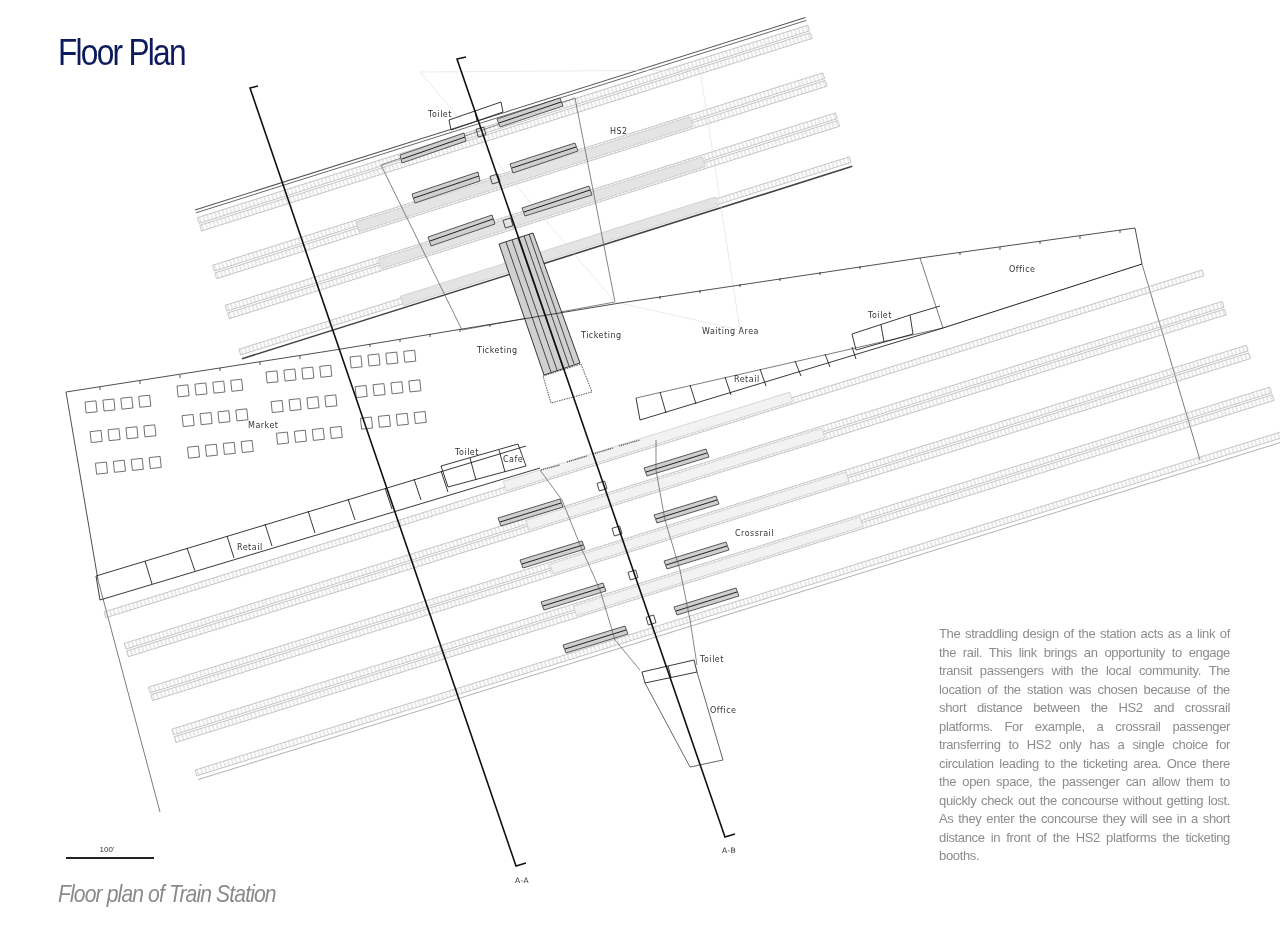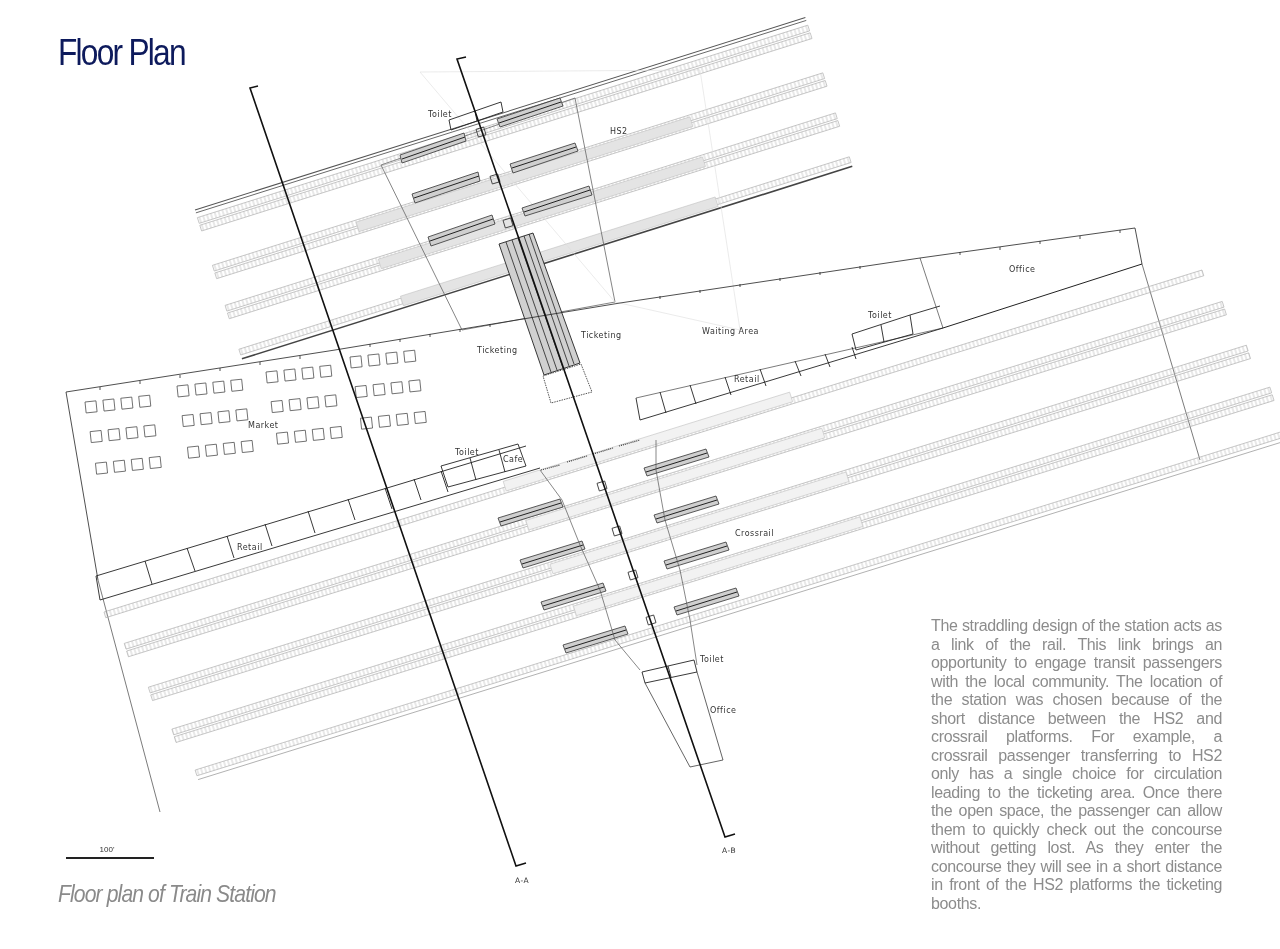--- a/index.html
+++ b/index.html
@@ -10,22 +10,22 @@
     font-size: 36px; letter-spacing: -2px; color: #0d1a5c;
     transform: scaleX(0.88); transform-origin: left top;
   }
   .caption {
     position: absolute; left: 58px; top: 880px; margin: 0;
     font-family: "Liberation Sans", sans-serif; font-style: italic;
     font-size: 24px; letter-spacing: -1px; color: #8a8a8a;
     transform: scaleX(0.88); transform-origin: left top;
   }
   .description {
-    position: absolute; left: 931px; top: 617px; width: 291px; margin: 0;
-    font-family: "Liberation Sans", sans-serif; font-size: 16px;
+    position: absolute; left: 931px; top: 617px; width: 291px; margin: 8px;
+    font-family: "Liberation Sans", sans-serif; font-size: 13px;
     line-height: 18.5px; color: #8c8c8c; text-align: justify;
     letter-spacing: -0.35px;
   }
   .scalebar { position: absolute; left: 66px; top: 845px; width: 88px; }
   .scalebar .lbl { font-size: 8px; color: #333; text-align: center; font-family: "Liberation Sans", sans-serif; margin-left: -6px; }
   .scalebar .bar { height: 0; border-top: 2px solid #222; margin-top: 3px; }
   svg.plan { position: absolute; left: 0; top: 0; }
   .lbl-room { font-family: "DejaVu Sans", sans-serif; font-size: 8px; fill: #333; letter-spacing: 0.5px; }
   .lbl-sec { font-family: "DejaVu Sans", sans-serif; font-size: 7.5px; fill: #333; letter-spacing: 0.5px; }
 </style>

